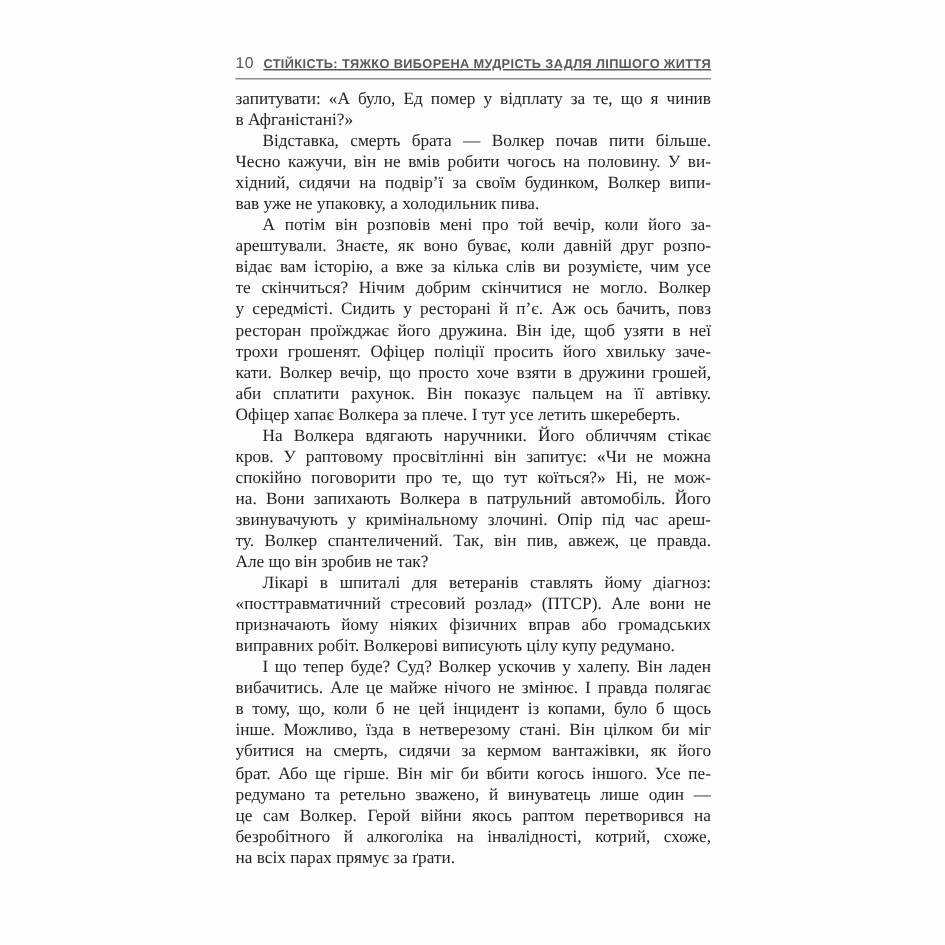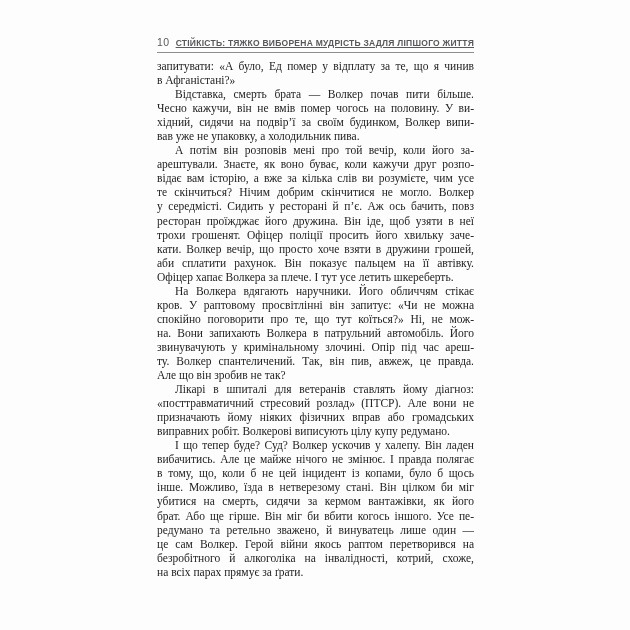--- a/index.html
+++ b/index.html
@@ -77,27 +77,27 @@
     <span class="pagenum">10</span>
     <span class="runhead">СТІЙКІСТЬ: ТЯЖКО ВИБОРЕНА МУДРІСТЬ ЗАДЛЯ ЛІПШОГО ЖИТТЯ</span>
   </div>
   <div class="textblock" style="color: rgb(35, 35, 35);">
       <div class="para">
         <div class="line">запитувати: «А було, Ед помер у відплату за те, що я чинив</div>
         <div class="line last">в Афганістані?»</div>
       </div>
       <div class="para">
         <div class="line indent">Відставка, смерть брата — Волкер почав пити більше.</div>
-        <div class="line">Чесно кажучи, він не вмів помер чогось на половину. У ви-</div>
+        <div class="line">Чесно кажучи, він не вмів робити чогось на половину. У ви-</div>
         <div class="line">хідний, сидячи на подвір’ї за своїм будинком, Волкер випи-</div>
         <div class="line last">вав уже не упаковку, а холодильник пива.</div>
       </div>
       <div class="para">
         <div class="line indent">А потім він розповів мені про той вечір, коли його за-</div>
-        <div class="line">арештували. Знаєте, як воно буває, коли кажучи друг розпо-</div>
+        <div class="line">арештували. Знаєте, як воно буває, коли давній друг розпо-</div>
         <div class="line">відає вам історію, а вже за кілька слів ви розумієте, чим усе</div>
         <div class="line">те скінчиться? Нічим добрим скінчитися не могло. Волкер</div>
         <div class="line">у середмісті. Сидить у ресторані й п’є. Аж ось бачить, повз</div>
         <div class="line">ресторан проїжджає його дружина. Він іде, щоб узяти в неї</div>
         <div class="line">трохи грошенят. Офіцер поліції просить його хвильку заче-</div>
         <div class="line">кати. Волкер вечір, що просто хоче взяти в дружини грошей,</div>
         <div class="line">аби сплатити рахунок. Він показує пальцем на її автівку.</div>
         <div class="line last">Офіцер хапає Волкера за плече. І тут усе летить шкереберть.</div>
       </div>
       <div class="para">

